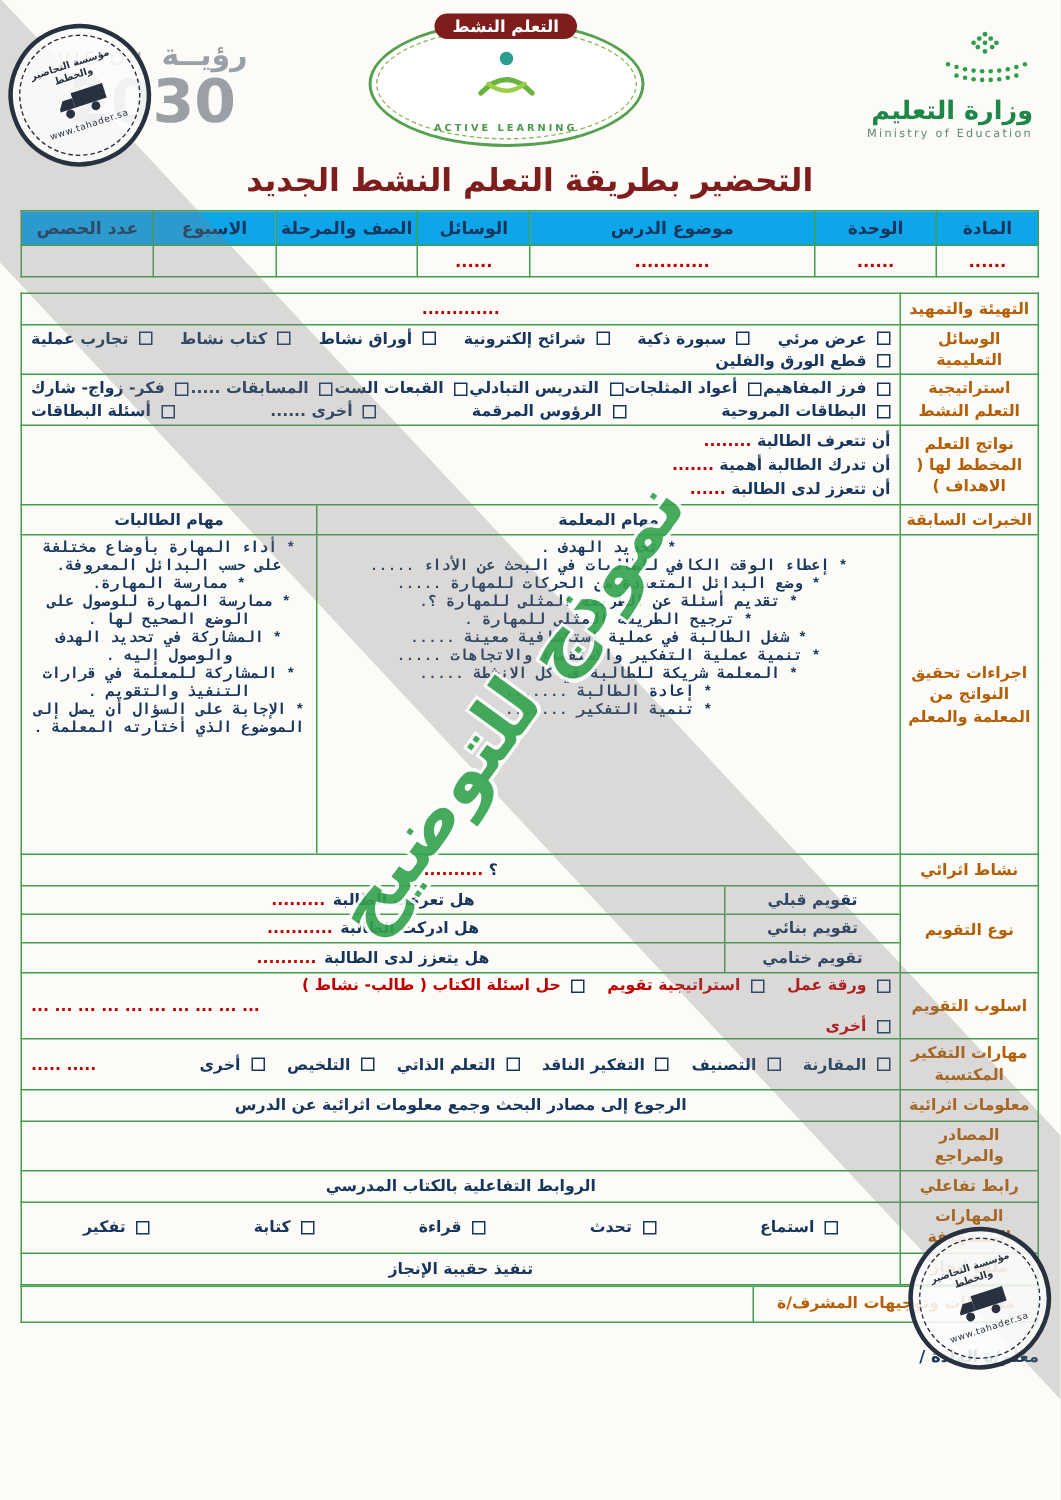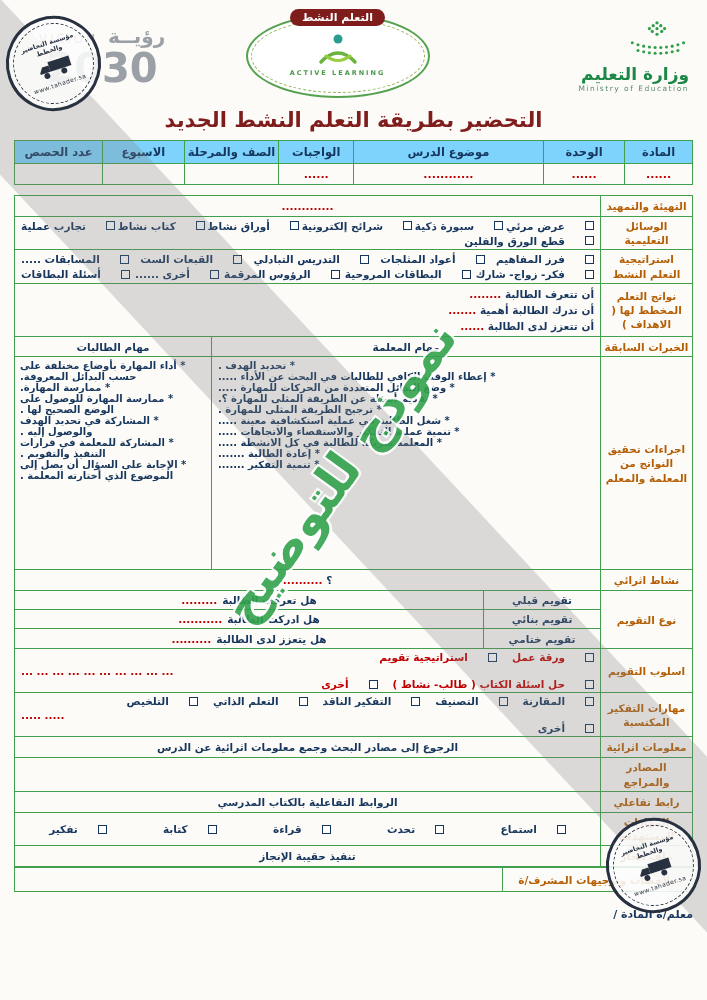--- a/index.html
+++ b/index.html
@@ -34,65 +34,65 @@
   header.logos{display:flex;justify-content:space-between;align-items:center;height:96px;padding:0 4px;}
   .logo-ministry{width:200px;}
   .m-ar{font-size:17px;font-weight:bold;color:#1c8746;margin-top:2px;}
   .m-en{font-size:7.5px;color:#5a8a6e;letter-spacing:1.5px;}
   .logo-active{width:184px;height:84px;border:2px solid #55a14f;border-radius:50%;position:relative;
         background:#fff;display:flex;flex-direction:column;align-items:center;}
   .logo-active::before{content:"";position:absolute;inset:3px;border:1px dashed #8fb558;border-radius:50%;}
   .al-banner{position:absolute;top:-7px;background:#7f1d1d;color:#fff;font-size:11px;font-weight:bold;
         padding:2px 12px;border-radius:9px;z-index:2;white-space:nowrap;}
   .al-figure{margin-top:16px;}
-  .al-en{position:absolute;bottom:19px;width:100%;text-align:center;font-size:6.5px;color:#4a9a4a;
+  .al-en{position:absolute;bottom:7px;width:100%;text-align:center;font-size:6.5px;color:#4a9a4a;
         letter-spacing:2px;font-weight:bold;}
   .logo-vision{width:168px;text-align:center;color:#9aa0a5;}
   .v-top{display:flex;justify-content:center;align-items:baseline;gap:10px;}
   .v-ar{font-size:20px;font-weight:bold;}
   .v-en{font-size:12px;letter-spacing:3px;}
   .v-year{font-size:40px;font-weight:bold;line-height:1;}
 
   
   h1.doc-title{color:#7f1d1d;font-size:21px;font-weight:bold;text-align:center;margin:4px 0 8px;}
 
   
   table{border-collapse:collapse;width:100%;}
   th,td{border:1px solid var(--green);}
-  .info th{color:var(--navy);font-size:11.5px;font-weight:bold;padding:4px 2px;background:#7dd3fc;}
+  .info th{color:var(--navy);font-size:11.5px;font-weight:bold;padding:4px 2px;background:#0ea5e9;}
   .info td{height:21px;font-size:11px;text-align:center;color:var(--red);font-weight:bold;}
   .main{margin-top:10px;}
   .main th{color:var(--brown);font-size:10.5px;font-weight:bold;padding:2px 3px;line-height:1.35;}
   .col-label{width:92px;}
   .main td{font-size:10.5px;color:var(--navy);font-weight:bold;padding:2px 6px;}
   .center{text-align:center;}
   .red{color:var(--red);}
   .r-sm td{height:21px;}
   .nopad{padding:0 !important;}
 
   .cbrow{display:flex;flex-wrap:wrap;justify-content:space-between;align-items:center;row-gap:3px;}
   .cbrow.packed{justify-content:flex-start;gap:15px;}
   .cbrow.spread{justify-content:space-around;}
-  .cbitem{display:inline-flex;align-items:center;gap:20px;white-space:nowrap;}
+  .cbitem{display:inline-flex;align-items:center;gap:7px;white-space:nowrap;}
   .cb{width:9px;height:9px;border:1.3px solid var(--navy);background:#fff;display:inline-block;flex:none;}
   .red-row .cblab{color:var(--red);}
   .flexline{display:flex;align-items:center;gap:6px;}
   .flexline .grow{flex:1;}
   .dots-trail{white-space:nowrap;font-weight:bold;}
 
   .outcomes{padding:4px 100px 4px 6px;}
   .obj-line{line-height:1.55;}
 
   .split{display:flex;align-items:stretch;}
   .col-teacher{width:66.5%;border-left:1px solid var(--green);padding:3px 6px;}
   .col-students{width:33.5%;padding:3px 5px;}
   .head{text-align:center;color:var(--navy);font-weight:bold;font-size:10.5px;min-height:19px;
         display:flex;align-items:center;justify-content:center;}
   .split.body{min-height:212px;}
-  .tasks{white-space:pre-line;font-size:10px;color:var(--navy);font-weight:bold;text-align:left;}
+  .tasks{white-space:pre-line;font-size:10px;color:var(--navy);font-weight:bold;text-align:center;font-family:Liberation Mono, monospace;}
 
   .evrow{display:flex;align-items:stretch;border-bottom:1px solid var(--green);min-height:19px;}
   .evrow:last-child{border-bottom:none;}
   .evtype{width:20%;border-left:1px solid var(--green);display:flex;align-items:center;
         justify-content:center;font-weight:bold;color:var(--navy);}
   .evq{flex:1;display:flex;align-items:center;justify-content:center;gap:5px;color:var(--navy);font-weight:bold;}
 
   .notes{margin-top:0;}
   .notes th{width:190px;color:var(--brown);font-size:10.5px;font-weight:bold;padding:4px;}
   .notes td{height:24px;}
@@ -189,21 +189,21 @@
   </header>
 
   <h1 class="doc-title">التحضير بطريقة التعلم النشط الجديد</h1>
 
   <table class="info">
     <tbody>
         <tr>
       <th style="width:10%">المادة</th>
       <th style="width:12%">الوحدة</th>
       <th style="width:28%">موضوع الدرس</th>
-      <th style="width:11%">الواجبات</th>
+      <th style="width:11%">الوسائل</th>
       <th style="width:14%">الصف والمرحلة</th>
       <th style="width:12%">الاسبوع</th>
       <th style="width:13%">عدد الحصص</th>
     </tr>
     <tr>
       <td>......</td>
       <td>......</td>
       <td>............</td>
       <td>......</td>
       <td></td>

